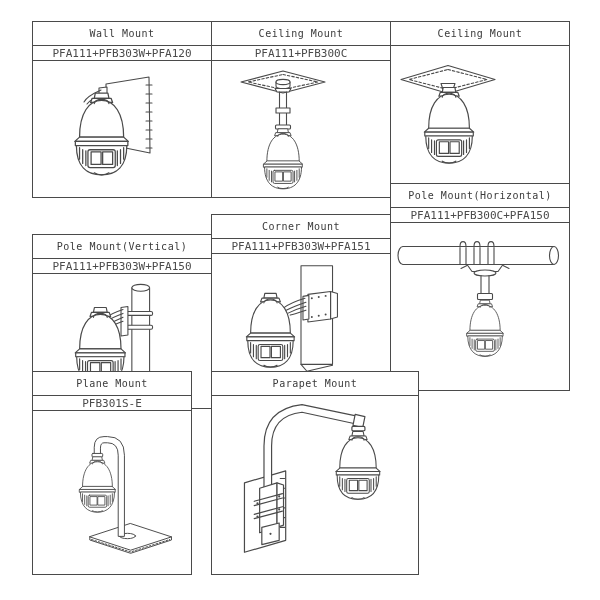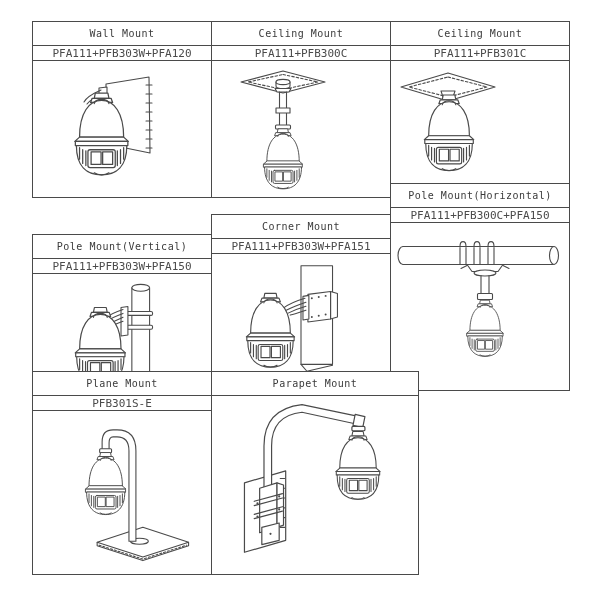--- a/index.html
+++ b/index.html
@@ -25,21 +25,21 @@
   }
   .cell-fig{flex:1;overflow:hidden;}
   .cell-fig svg{width:100%;height:100%;display:block;}
   
   .c0r0{left:0;top:0;width:180px;height:177px;}
   .c1r0{left:179px;top:0;width:180px;height:177px;}
   .c2r0{left:358px;top:0;width:180px;height:177px;}
   .c0r1{left:0;top:176px;width:180px;height:175px;margin-top:37px;}
   .c1r1{left:179px;top:193px;width:180px;height:175px;}
   .c2r1{left:358px;top:162px;width:180px;height:208px;}
-  .c0r2{left:0;top:350px;width:180px;height:204px;}
+  .c0r2{left:0;top:350px;width:160px;height:204px;}
   .c1r2{left:179px;top:350px;width:208px;height:204px;}
 </style>
 </head>
 <body>
 
 <svg width="0" height="0" style="position:absolute" aria-hidden="true">
   <defs>
     <g id="cam" stroke="#4a4a4a" stroke-width="1.2" fill="#ffffff" stroke-linejoin="round" stroke-linecap="round">
       <path d="M26,1 h12 l1,5 h-14 z"></path>
       <path d="M23,6 h18 l1.5,4 h-21 z"></path>
@@ -90,21 +90,20 @@
           <rect x="64" y="47" width="14" height="5" fill="#ffffff"></rect>
           <rect x="63.5" y="64" width="15" height="4" rx="1" fill="#ffffff"></rect>
           <use href="#cam" transform="translate(46.4,67) scale(0.77)"></use>
         </g>
       </svg>
     </div>
   </div>
 
   <div class="cell c2r0">
     <div class="cell-title">Ceiling Mount</div>
-    <div class="cell-part">PFA111+PFB301C</div>
     <div class="cell-fig">
       <svg viewBox="0 0 178 136">
         <g stroke="#4a4a4a" stroke-width="1.1" fill="none" stroke-linejoin="round" stroke-linecap="round">
           <polygon points="57,12 104,26 57,40 10,26" fill="#ffffff"></polygon>
           <polygon points="57,16 96,26 57,36 18,26" stroke-dasharray="2.5,2"></polygon>
           <path d="M50,30 h14 l-2,6 h-10 z" fill="#ffffff"></path>
           <use href="#cam" transform="translate(27,33) scale(0.97)"></use>
         </g>
       </svg>
     </div>

